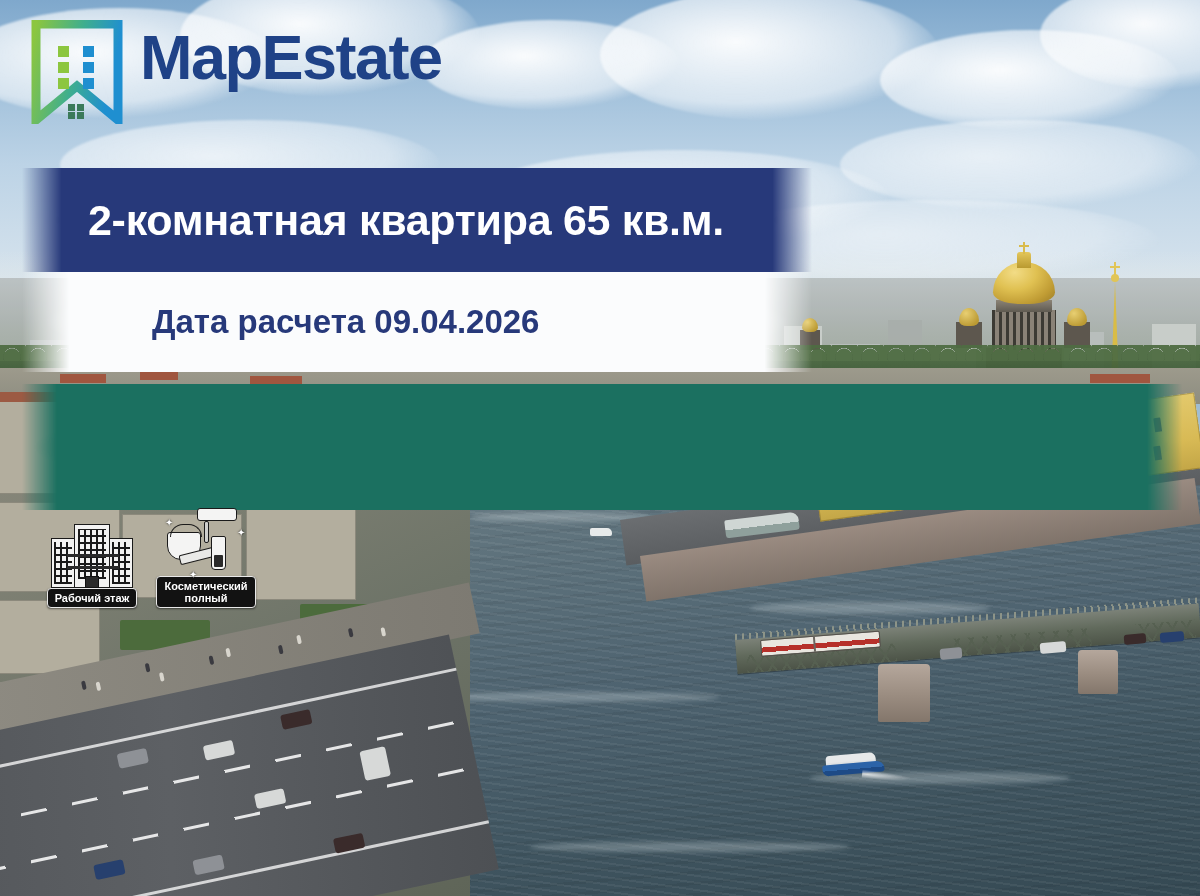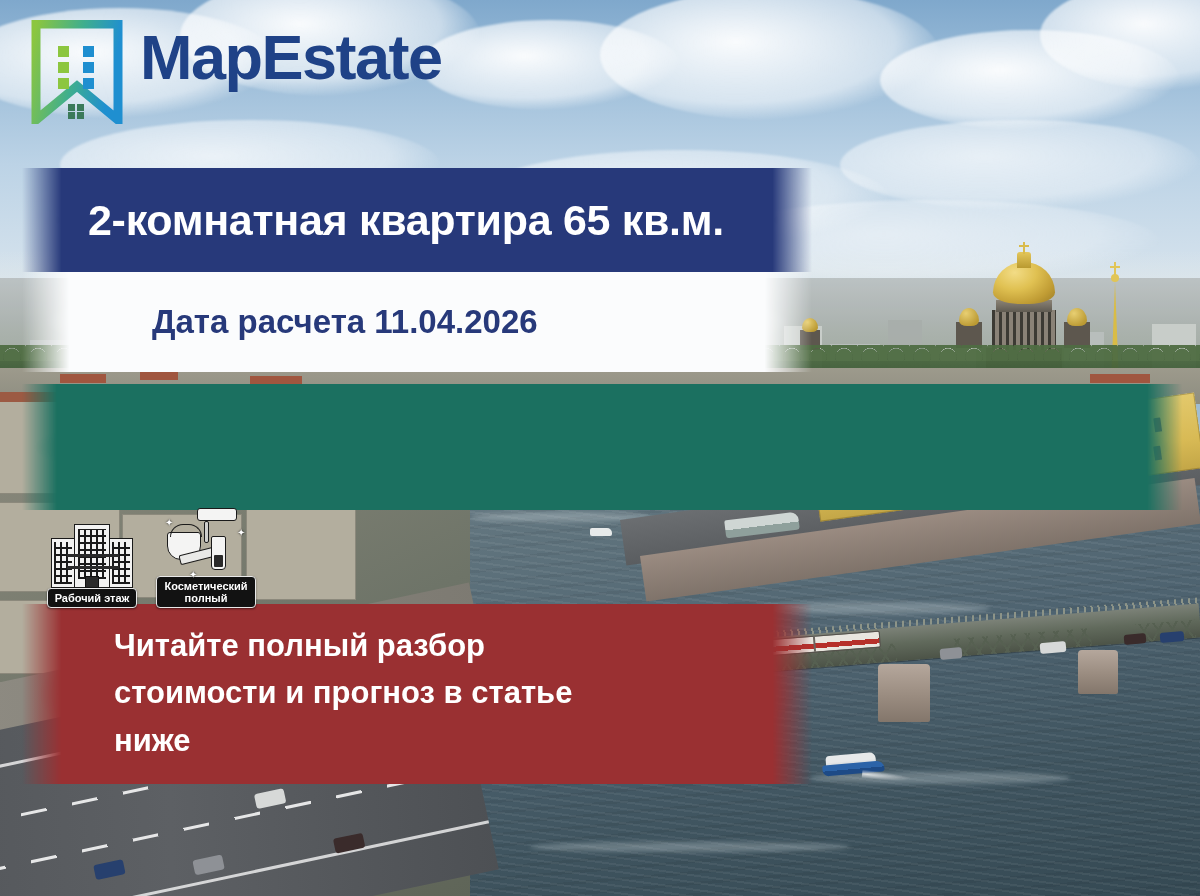--- a/index.html
+++ b/index.html
@@ -632,37 +632,29 @@
 
   <div class="banner b-blue">
     <div class="paint">
         <div class="streaks"></div>
       </div>
     <div class="txt">2-комнатная квартира 65 кв.м.</div>
   </div>
 
   <div class="banner b-white">
     <div class="paint"></div>
-    <div class="txt">Дата расчета 11.04.2026</div>
+    <div class="txt">Дата расчета 09.04.2026</div>
   </div>
 
   <div class="banner b-green">
     <div class="paint"></div>
     <div class="txt">
     </div>
   </div>
 
-  <div class="banner b-red">
-    <div class="paint"></div>
-    <div class="txt">
-      <div>Читайте полный разбор</div>
-      <div>стоимости и прогноз в статье</div>
-      <div>ниже</div>
-    </div>
-  </div>
 
   <div class="badges">
 
     <div class="badge">
       <div class="badge-art">
         <div class="bb" style="left:2px;  top:20px; width:24px; height:50px;"></div>
         <div class="wingrid" style="left:5px; top:24px; width:18px; height:42px;"></div>
         <div class="bb" style="left:60px; top:20px; width:24px; height:50px;"></div>
         <div class="wingrid" style="left:63px;top:24px; width:18px; height:42px;"></div>
         <div class="bb" style="left:25px; top:6px;  width:36px; height:64px;"></div>

